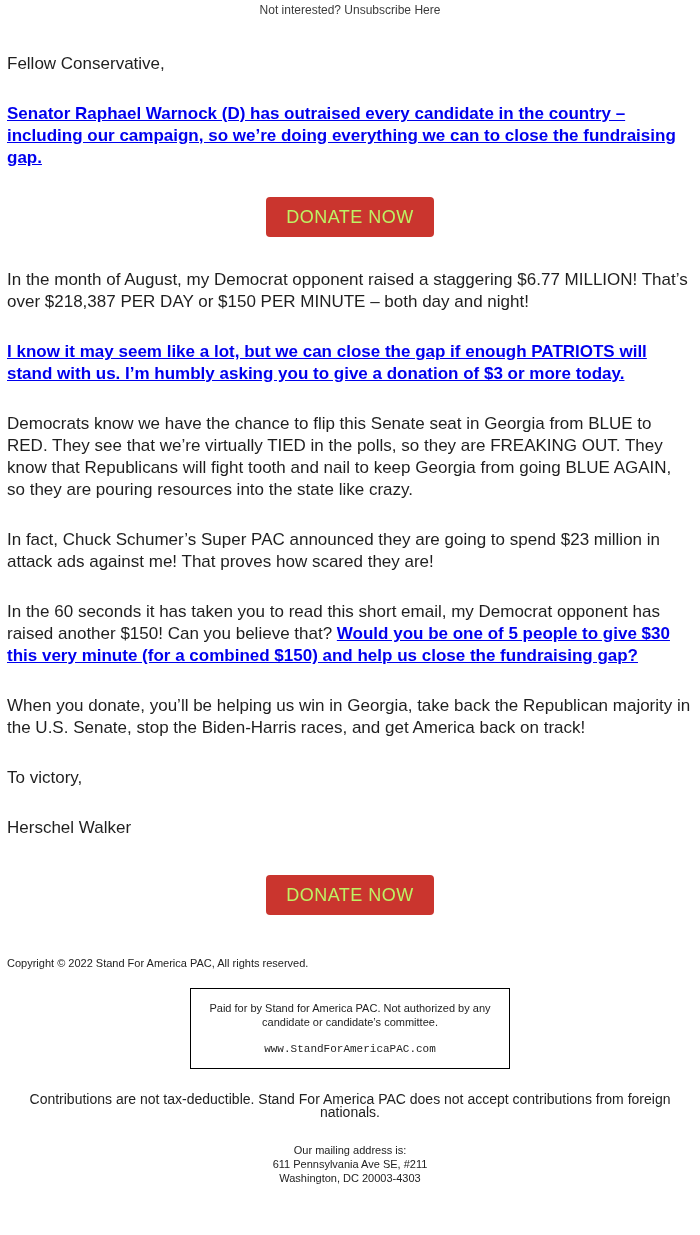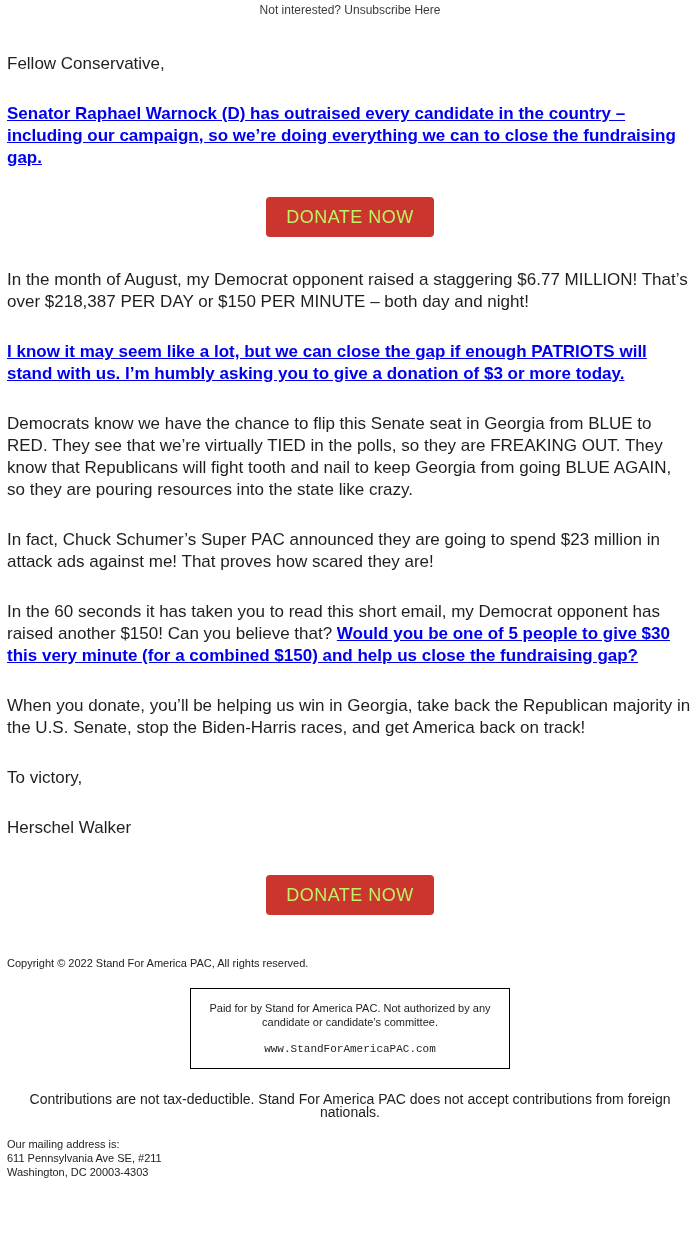--- a/index.html
+++ b/index.html
@@ -83,24 +83,24 @@
   }
   .paid-box .site{margin-top:13px;font-family:Liberation Mono, monospace;}
   .contributions{
     text-align:center;
     font-size:14px;
     line-height:13px;
     margin:24px 0 0 0;
     color:#222222;
   }
   .mailing{
-    text-align:left;
+    text-align:center;
     font-size:11px;
     line-height:14px;
-    margin:18px 0 0 0;
+    margin:24px 0 0 0;
     color:#222222;
   }
 </style>
 </head>
 <body>
 
 <div class="page">
 
   <div class="unsub-row">
     <span>Not interested?</span>

